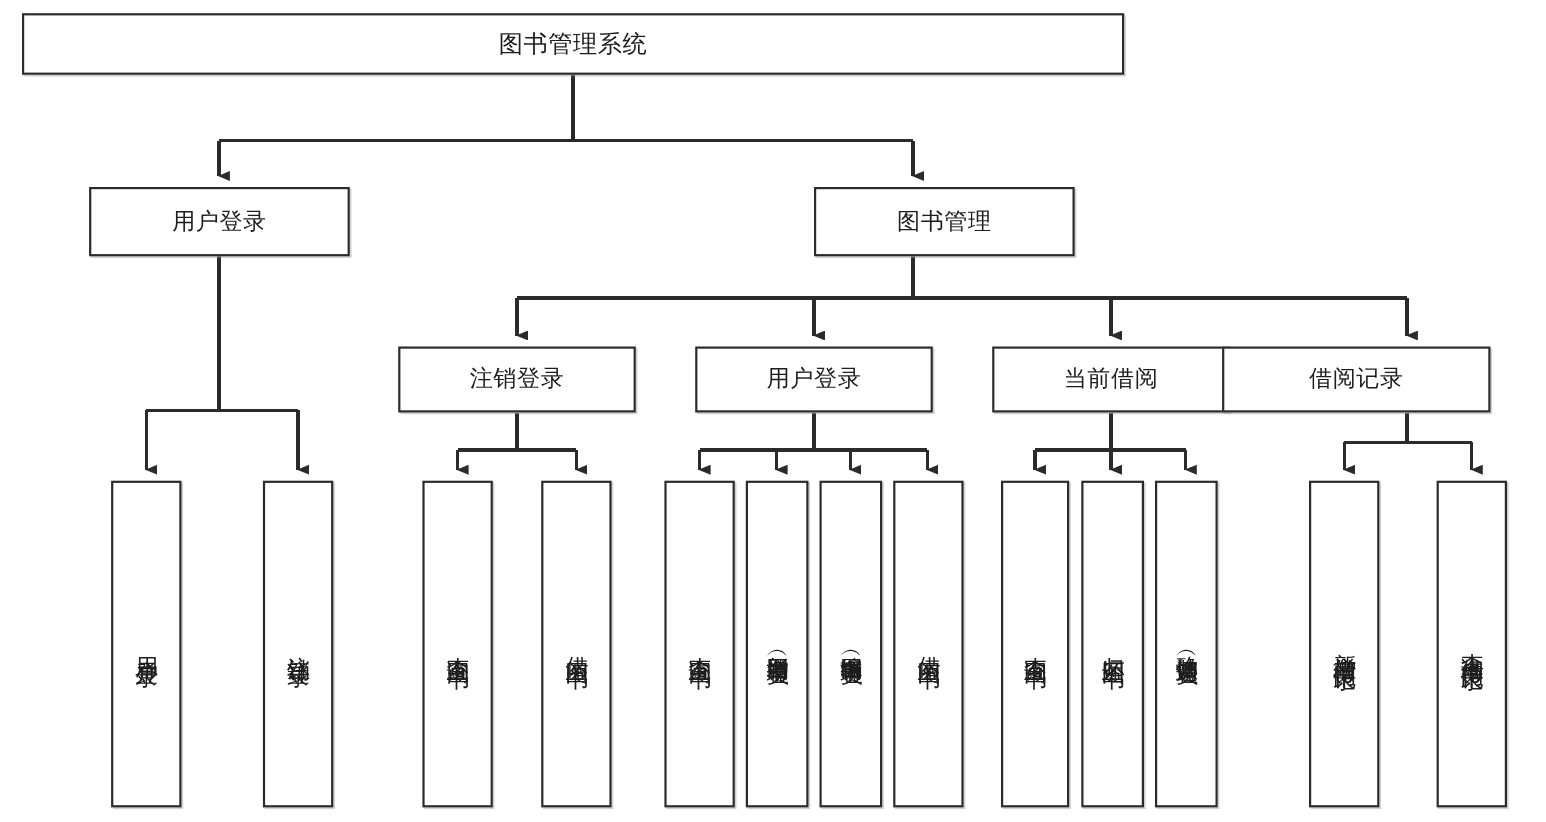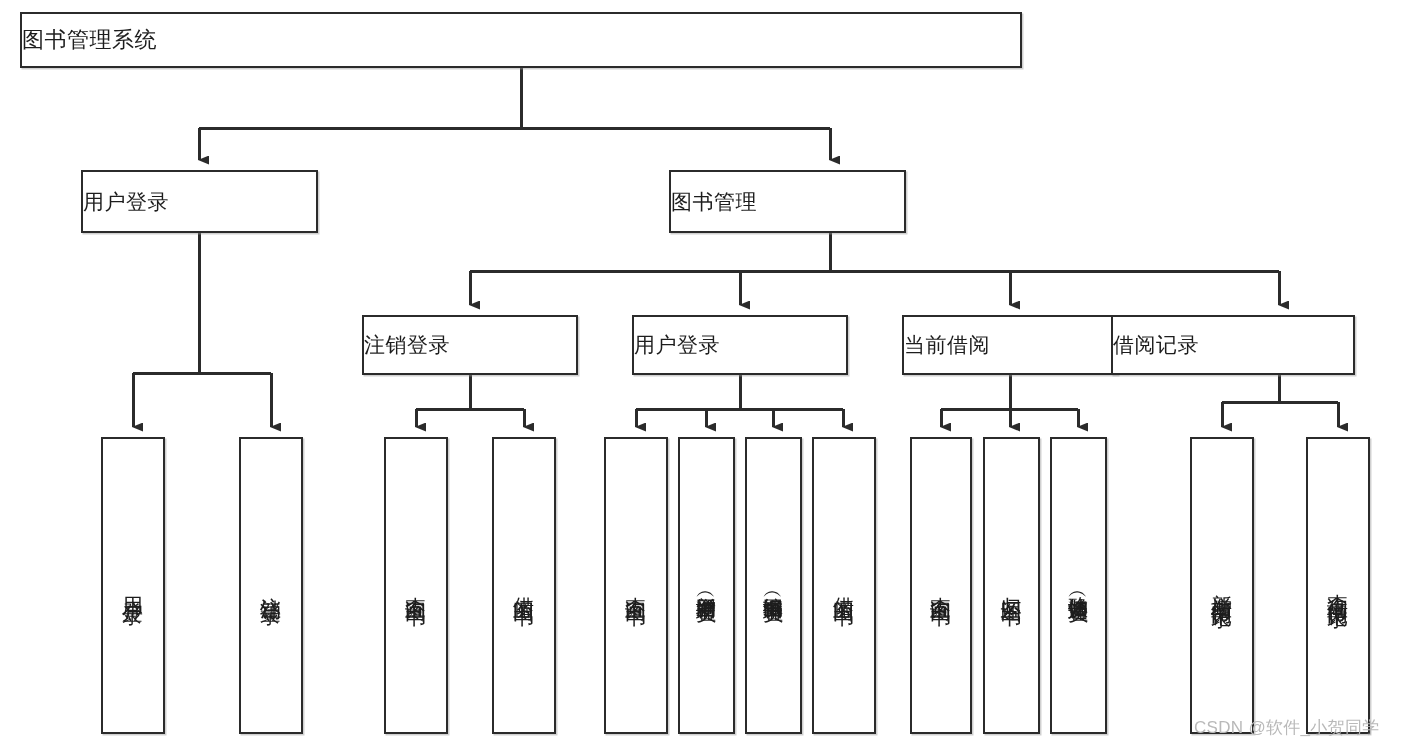--- a/index.html
+++ b/index.html
@@ -26,20 +26,21 @@
     height: 747px;
     pointer-events: none;
   }
   .node {
     position: absolute;
     box-sizing: border-box;
     background: #ffffff;
     border: 2px solid #2b2b2b;
     display: flex;
     align-items: center;
+    justify-content: center;
     box-shadow: 1.5px 1.5px 0 rgba(150,150,150,0.45);
   }
   .node-label {
     color: #1d1d1d;
     font-size: 21px;
     line-height: 1.12;
     letter-spacing: 0.5px;
     white-space: nowrap;
     text-align: center;
   }
@@ -130,21 +131,21 @@
   </svg>
 
   <div class="node root" style="left:20px; top:12px; width:1002px; height:56px;">
     <span class="node-label">图书管理系统</span>
   </div>
 
   <div class="node" style="left:81px; top:170px; width:237px; height:63px;">
     <span class="node-label">用户登录</span>
   </div>
 
-  <div class="node" style="left:669px; top:170px; width:237px; height:63px;">
+  <div class="node" style="left:740px; top:170px; width:237px; height:63px;">
     <span class="node-label">图书管理</span>
   </div>
 
   <div class="node" style="left:362px; top:315px; width:216px; height:60px;">
     <span class="node-label">注销登录</span>
   </div>
 
   <div class="node" style="left:632px; top:315px; width:216px; height:60px;">
     <span class="node-label">用户登录</span>
   </div>
@@ -202,15 +203,14 @@
   </div>
 
   <div class="node vertical" style="left:1190px; top:437px; width:64px; height:297px;">
     <span class="node-label">新增借阅记录</span>
   </div>
 
   <div class="node vertical" style="left:1306px; top:437px; width:64px; height:297px;">
     <span class="node-label">查询借阅记录</span>
   </div>
 
-  <div id="watermark">CSDN @软件_小贺同学</div>
 
 </div>
 
 </body></html>

